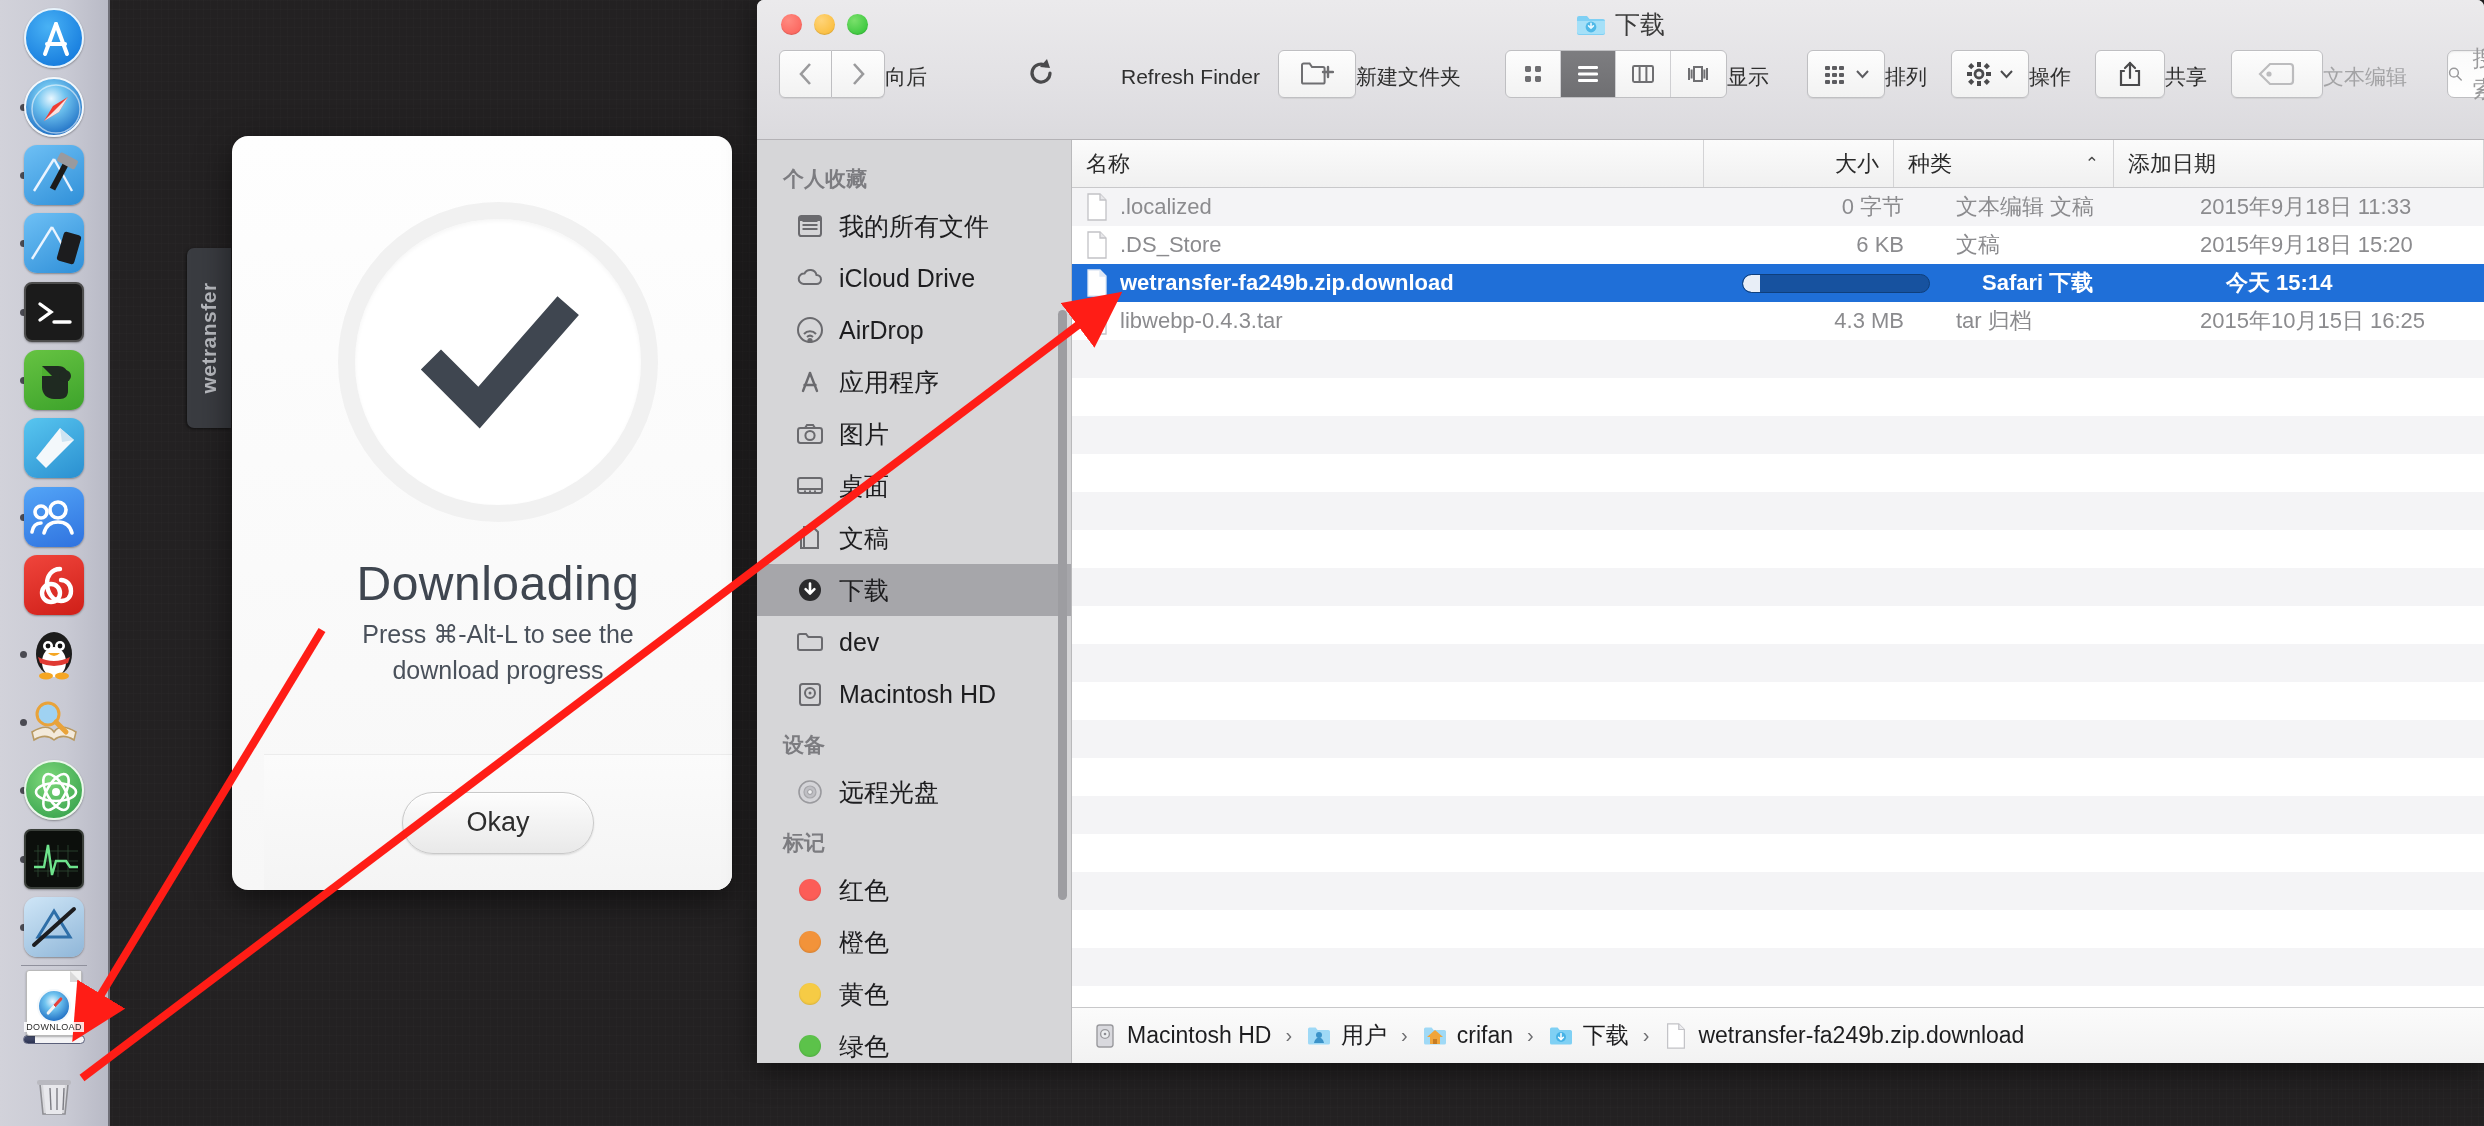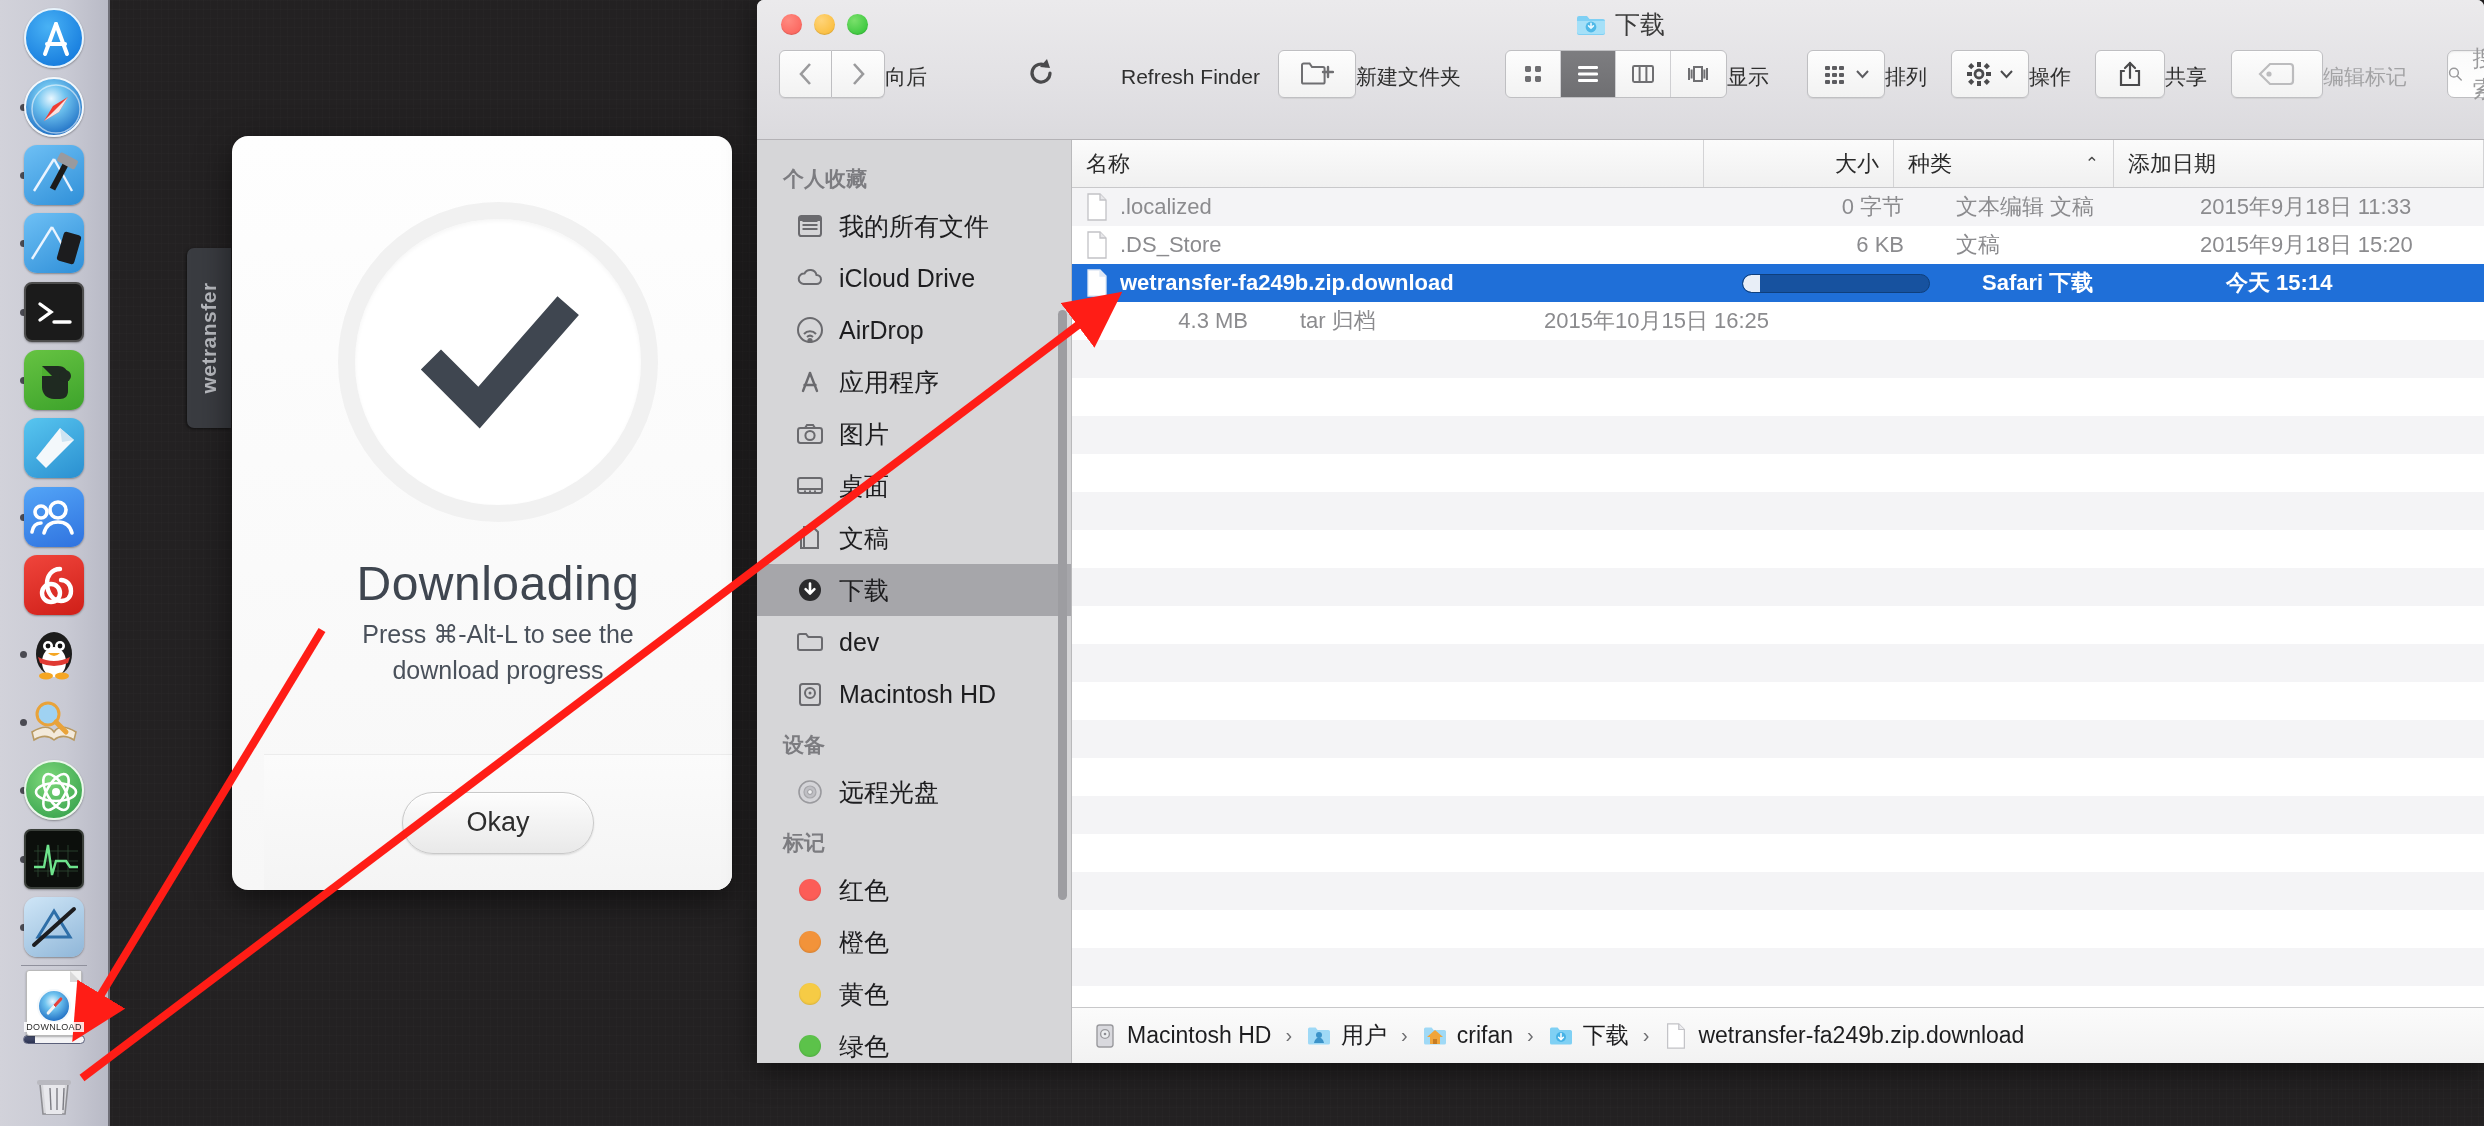--- a/index.html
+++ b/index.html
@@ -627,21 +627,21 @@
         <div class="tb-label">共享</div>
       </div>
 
       <div class="tb-group" style="margin-right:40px;">
         <div class="tb-btn" style="width:92px;">
           <svg width="38" height="26" viewBox="0 0 38 26">
             <path d="M12 3h20a3 3 0 013 3v14a3 3 0 01-3 3H12L2 13z" fill="none" stroke="#bcbcbe" stroke-width="2.2"></path>
             <circle cx="11" cy="13" r="2.6" fill="#bcbcbe"></circle>
             </svg>
         </div>
-        <div class="tb-label dim">编辑标记</div>
+        <div class="tb-label dim">文本编辑</div>
       </div>
 
       <div class="tb-group" style="flex:1;">
         <div class="search-box" style="width:100%;">
           <svg width="22" height="22" viewBox="0 0 22 22">
             <circle cx="9" cy="9" r="6.6" fill="none" stroke="#9a9a9c" stroke-width="2.2"></circle>
             <line x1="14" y1="14" x2="20" y2="20" stroke="#9a9a9c" stroke-width="2.2" stroke-linecap="round"></line>
             </svg>
           <span class="search-ph">搜索</span>
         </div>
@@ -882,20 +882,33 @@
           <div class="cell c2">
             <span class="progbar">
                 <i id="row-prog" style="width: 9%;"></i>
               </span>
           </div>
           <div class="cell c3">Safari 下载</div>
           <div class="cell c4">今天 15:14</div>
         </div>
 
         <div class="row">
+          <div class="cell c1">
+            <svg class="fileicon" viewBox="0 0 22 28">
+              <path d="M2 1h12l6 6v20H2z" fill="#fff" stroke="#c2c2c6" stroke-width="1.3"></path>
+              <path d="M14 1v6h6" fill="#e7e7ea" stroke="#c2c2c6" stroke-width="1.3"></path>
+              <g fill="#8b8b90">
+                  <rect x="6" y="3" width="3" height="2"></rect>
+                  <rect x="6" y="7" width="3" height="2"></rect>
+              <rect x="6" y="11" width="3" height="2"></rect>
+                  <rect x="6" y="15" width="3" height="2"></rect>
+                </g>
+              </svg>
+            <span class="fname dim-txt">libwebp-0.4.3.tar</span>
+          </div>
           <div class="cell c2 dim-txt">4.3 MB</div>
           <div class="cell c3 dim-txt">tar 归档</div>
           <div class="cell c4 dim-txt">2015年10月15日 16:25</div>
         </div>
 
         <div class="row alt"></div>
         <div class="row"></div>
         <div class="row alt"></div>
         <div class="row"></div>
         <div class="row alt"></div>

